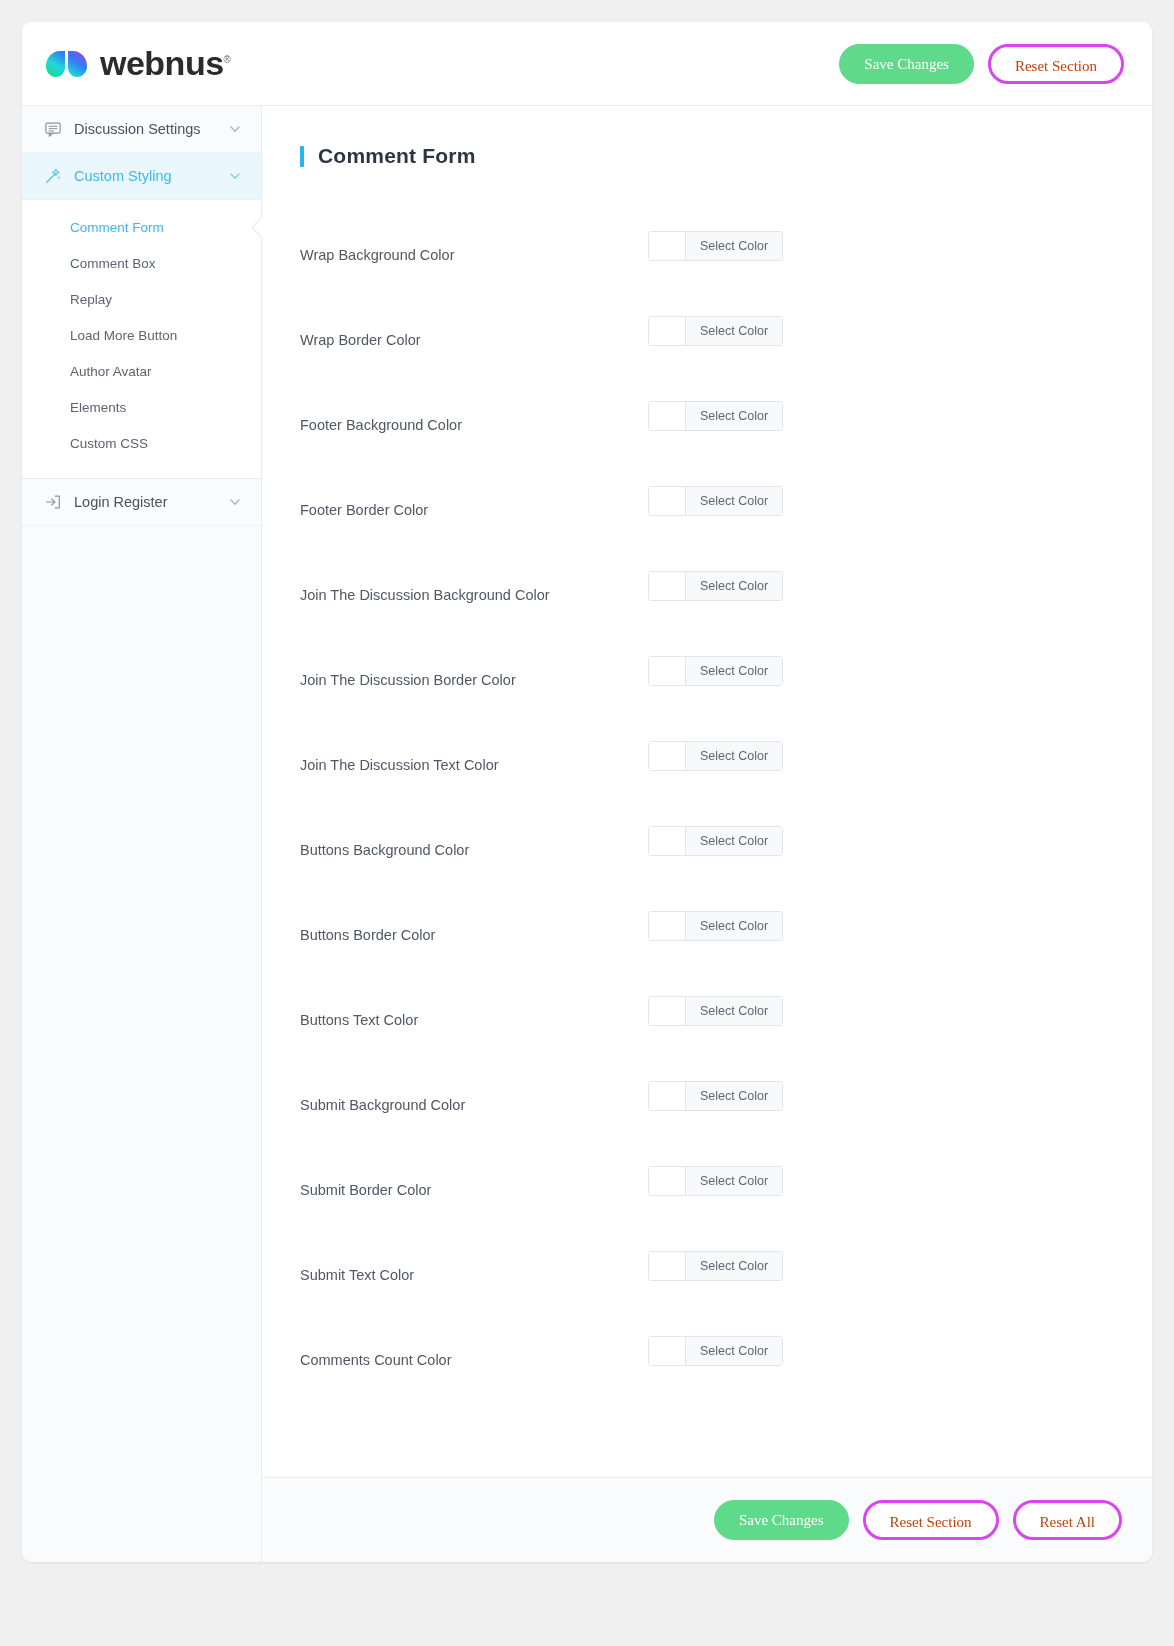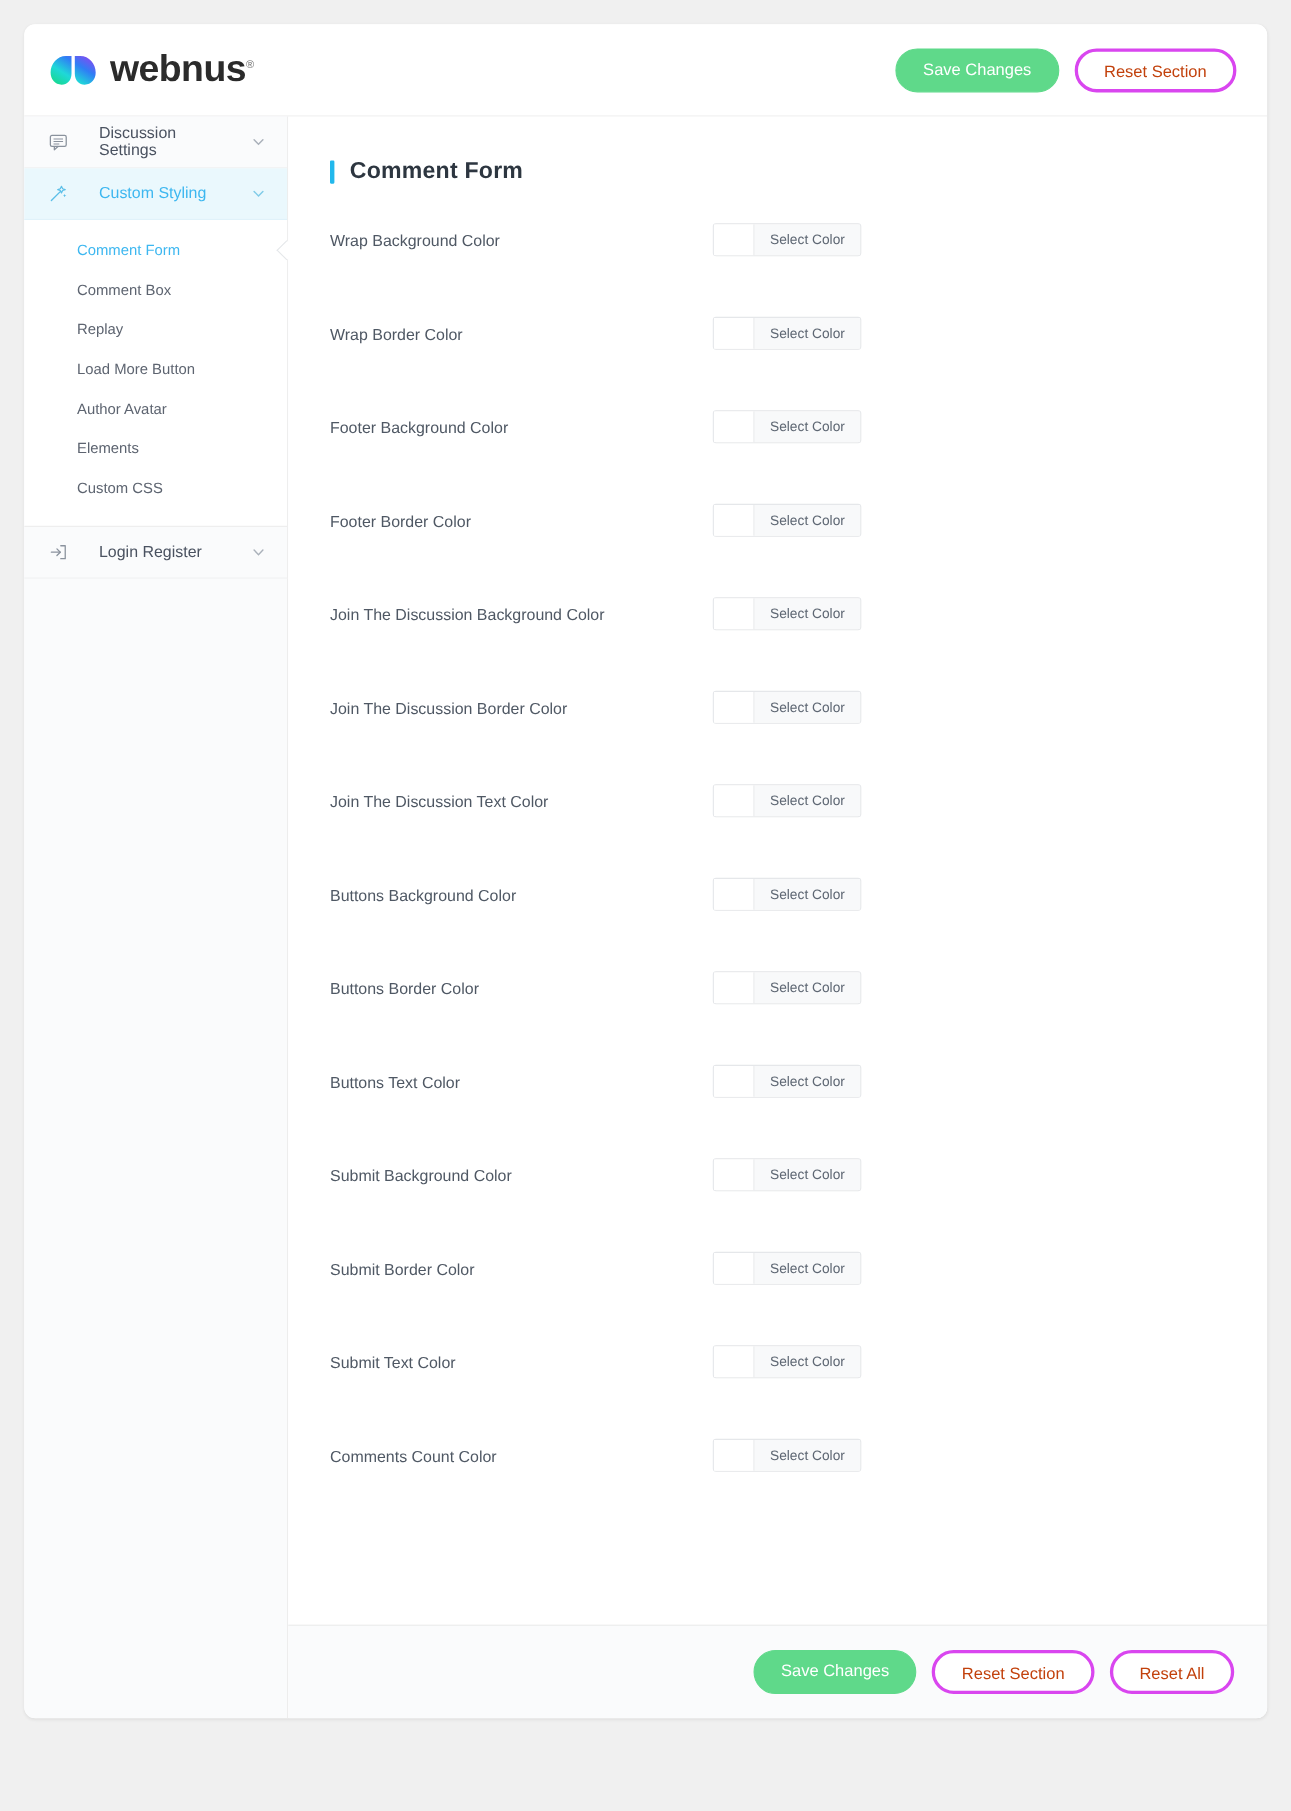--- a/index.html
+++ b/index.html
@@ -48,21 +48,21 @@
   }
   .brand-reg {
     font-size: 10px;
     vertical-align: super;
     color: #6b6b6b;
     font-weight: normal;
   }
   .header-actions { display: flex; align-items: center; gap: 14px; }
 
   .btn {
-    font-family: Liberation Sans, sans-serif;
+    font-family: Liberation Serif, serif;
     font-size: 15px;
     border-radius: 24px;
     padding: 0 24px;
     height: 40px;
     line-height: 38px;
     cursor: pointer;
     white-space: nowrap;
     text-align: center;
     display: inline-block;
   }
@@ -87,21 +87,21 @@
     background: #fafbfc;
     border-right: 1px solid #ececec;
     display: flex;
     flex-direction: column;
   }
   .nav-group-head {
     display: flex;
     align-items: center;
     height: 47px;
     padding: 0 20px 0 22px;
-    gap: 28px;
+    gap: 12px;
     cursor: pointer;
     background: #fafbfc;
     border-bottom: 1px solid #f0f1f2;
   }
   .nav-group-head.active {
     background: #eaf8fd;
     border-bottom: 1px solid #e0f2fa;
   }
   .nav-group-head .ico { width: 18px; height: 18px; flex: 0 0 18px; }
   .nav-group-head .lbl {
@@ -166,20 +166,21 @@
   }
   .panel-title h1 {
     font-size: 21px;
     font-weight: bold;
     color: #2d3640;
     letter-spacing: 0.2px;
   }
 
   .field-row {
     display: flex;
+    align-items: center;
     height: 85px;
   }
   .field-label {
     width: 320px;
     font-size: 14.5px;
     color: #4f5864;
   }
   .color-picker {
     display: flex;
     align-items: stretch;

